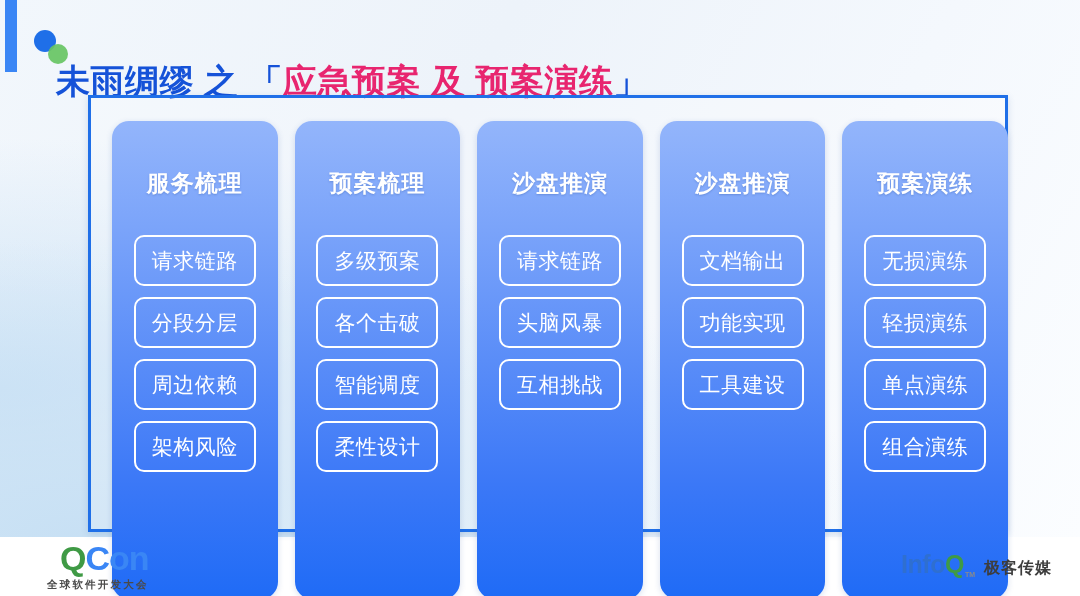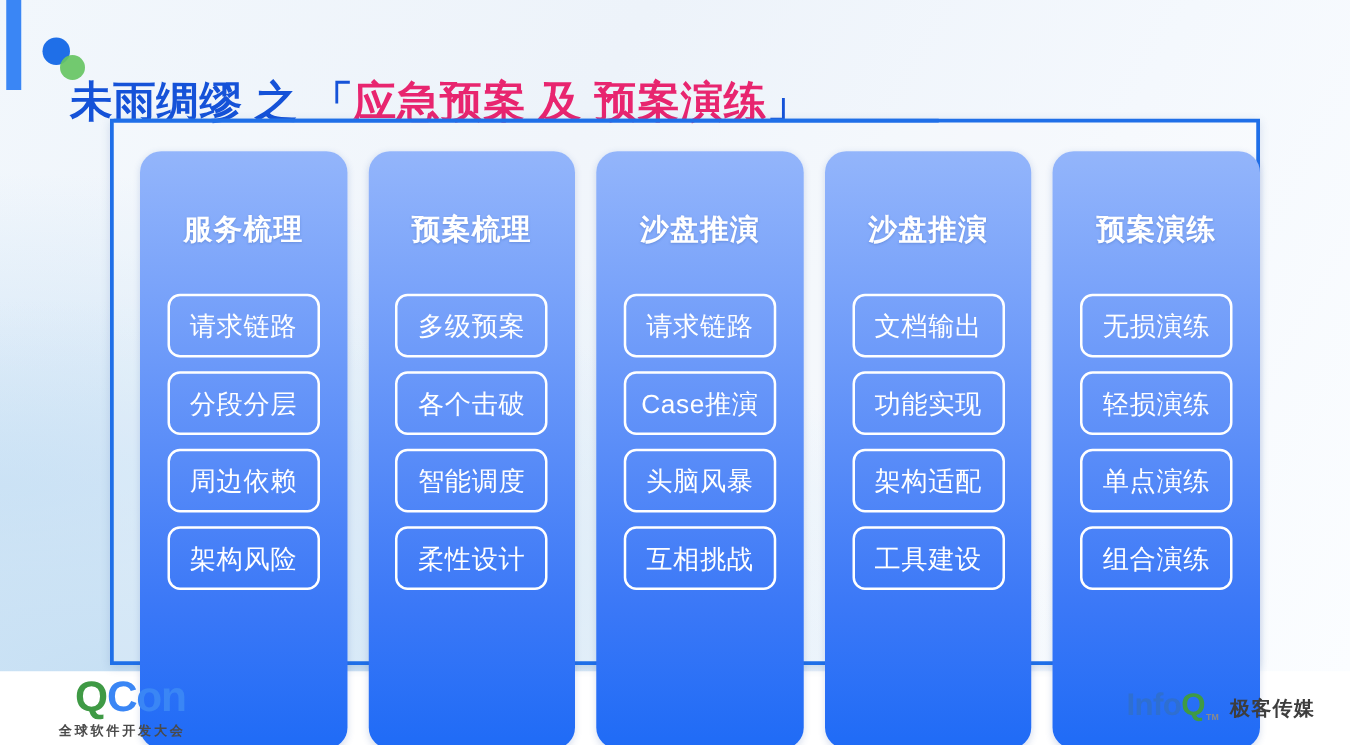--- a/index.html
+++ b/index.html
@@ -157,32 +157,30 @@
         <div class="item">各个击破</div>
         <div class="item">智能调度</div>
         <div class="item">柔性设计</div>
       </div>
     </div>
 
     <div class="col">
       <div class="col-head">沙盘推演</div>
       <div class="col-items">
         <div class="item">请求链路</div>
-        <div class="item">Case推演</div>
         <div class="item">头脑风暴</div>
         <div class="item">互相挑战</div>
       </div>
     </div>
 
     <div class="col">
       <div class="col-head">沙盘推演</div>
       <div class="col-items">
         <div class="item">文档输出</div>
         <div class="item">功能实现</div>
-        <div class="item">架构适配</div>
         <div class="item">工具建设</div>
       </div>
     </div>
 
     <div class="col">
       <div class="col-head">预案演练</div>
       <div class="col-items">
         <div class="item">无损演练</div>
         <div class="item">轻损演练</div>
         <div class="item">单点演练</div>

